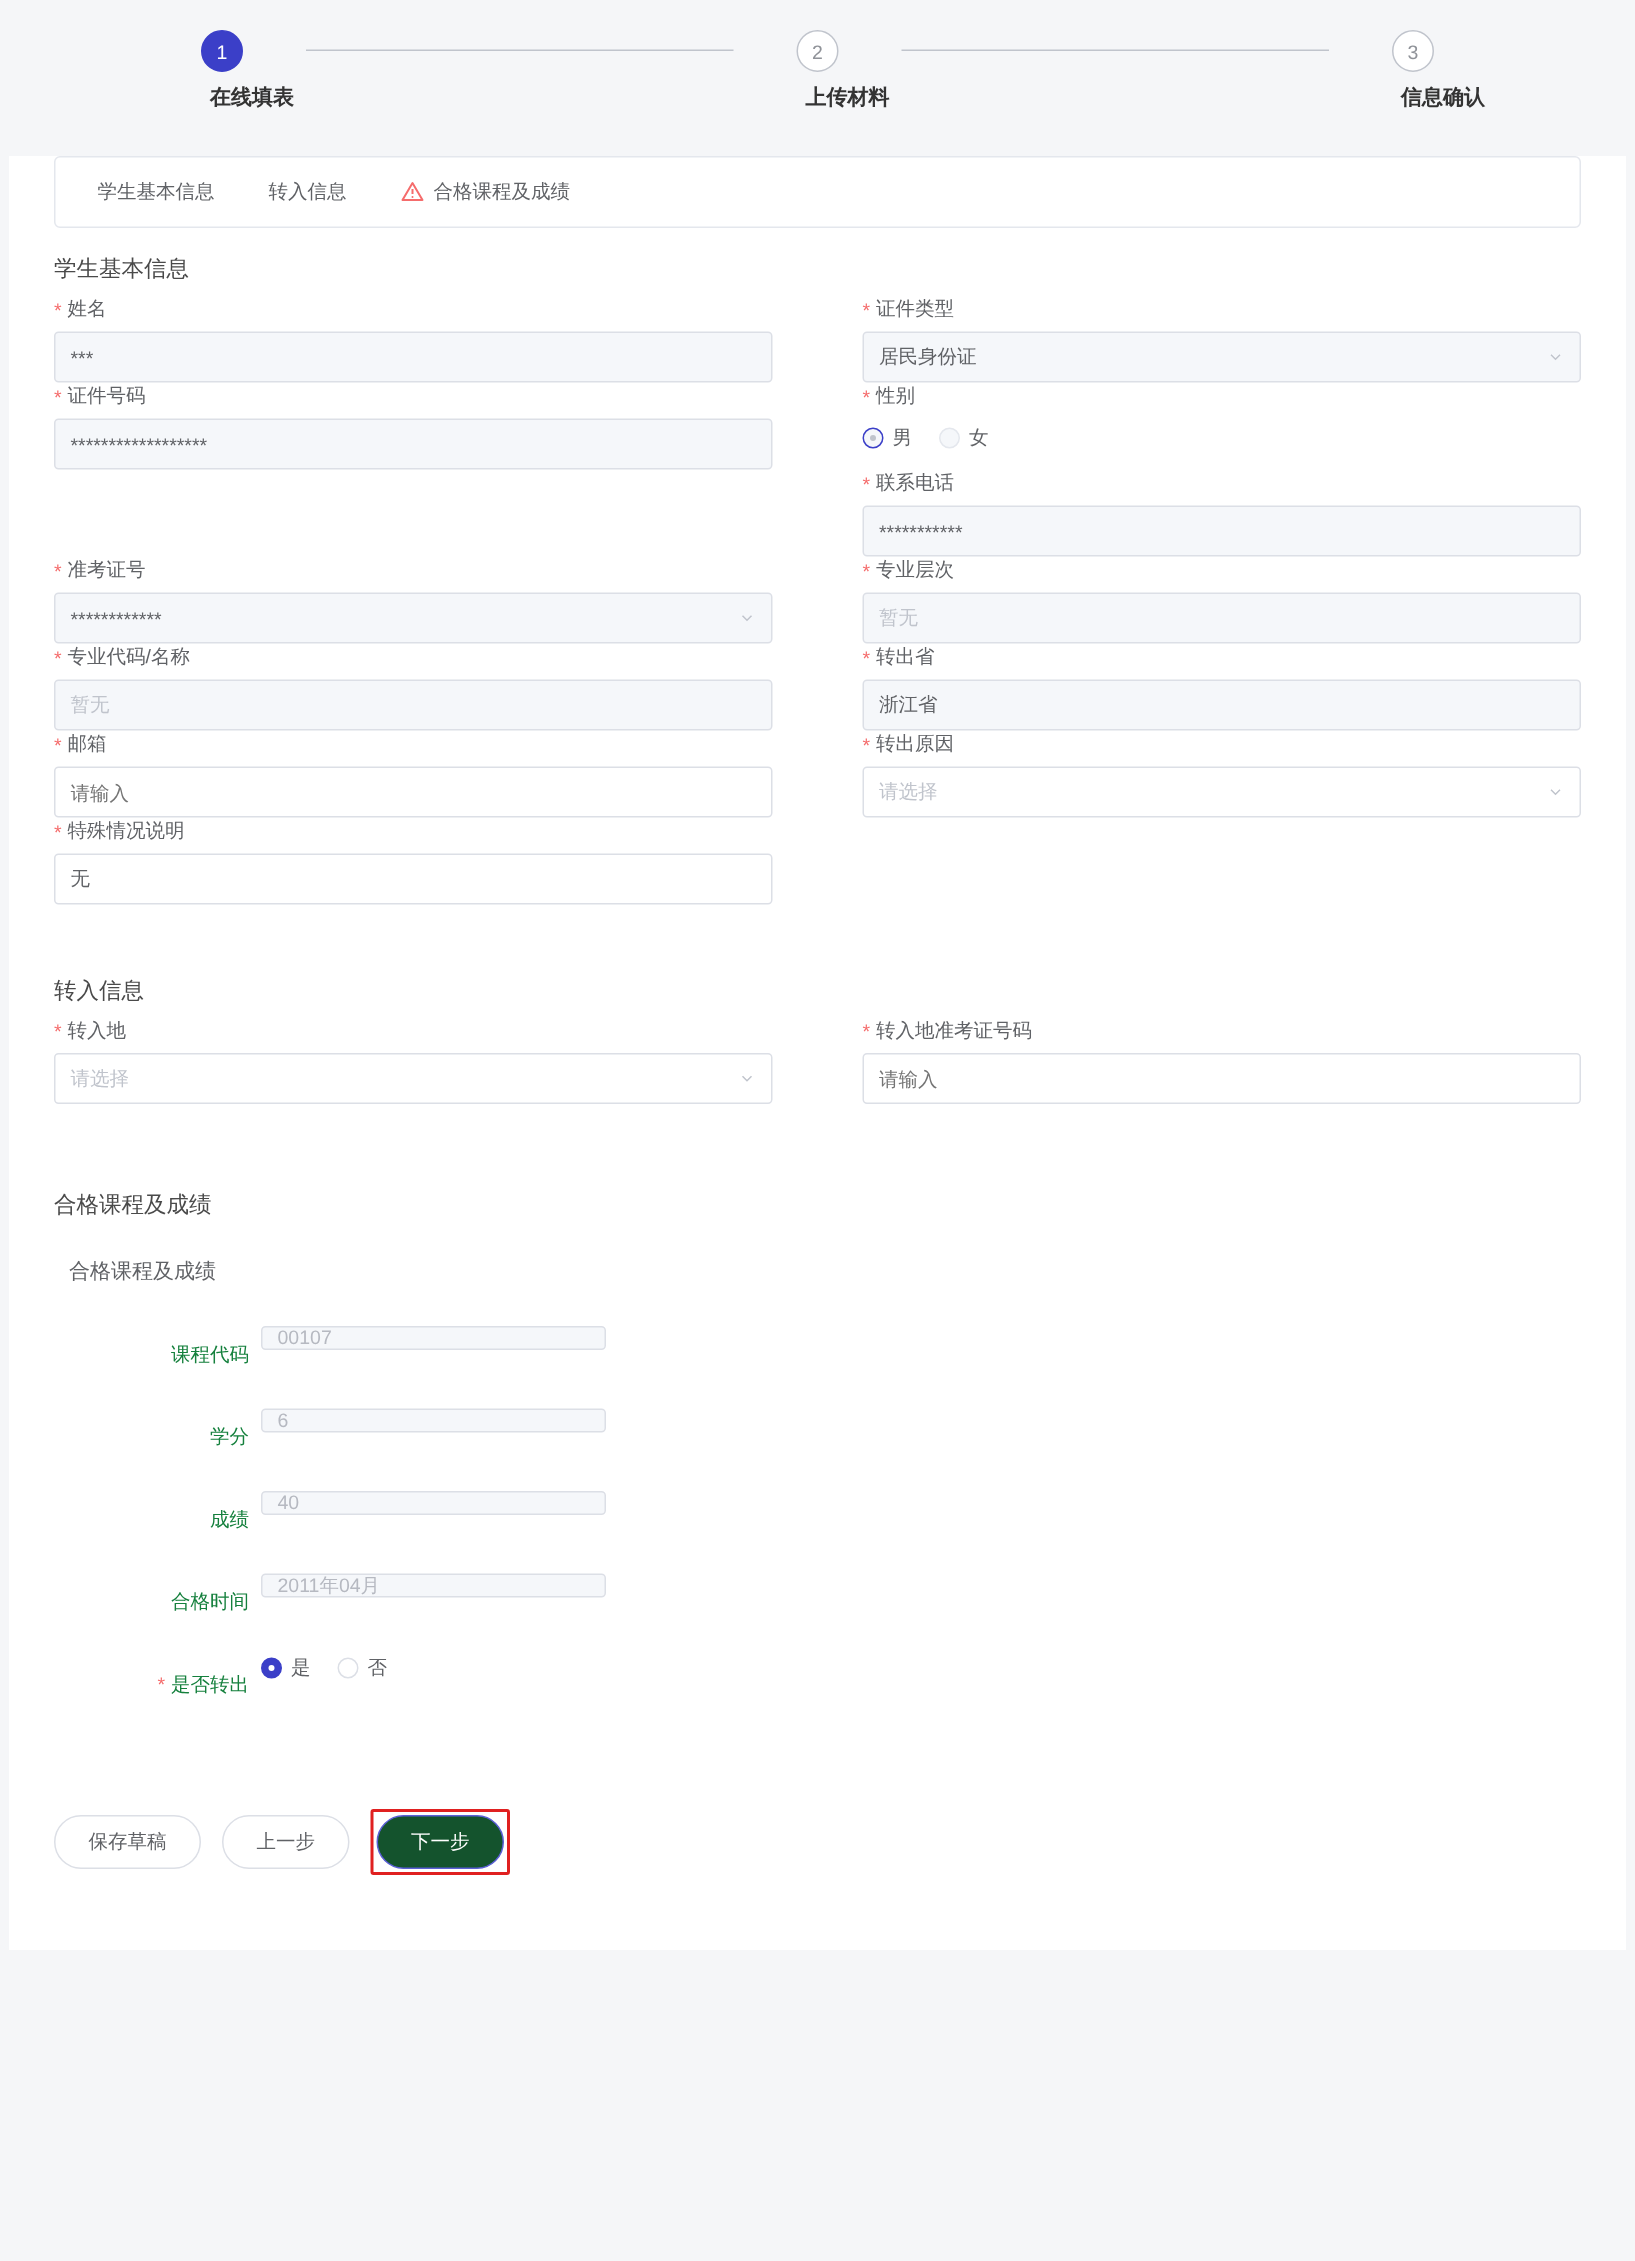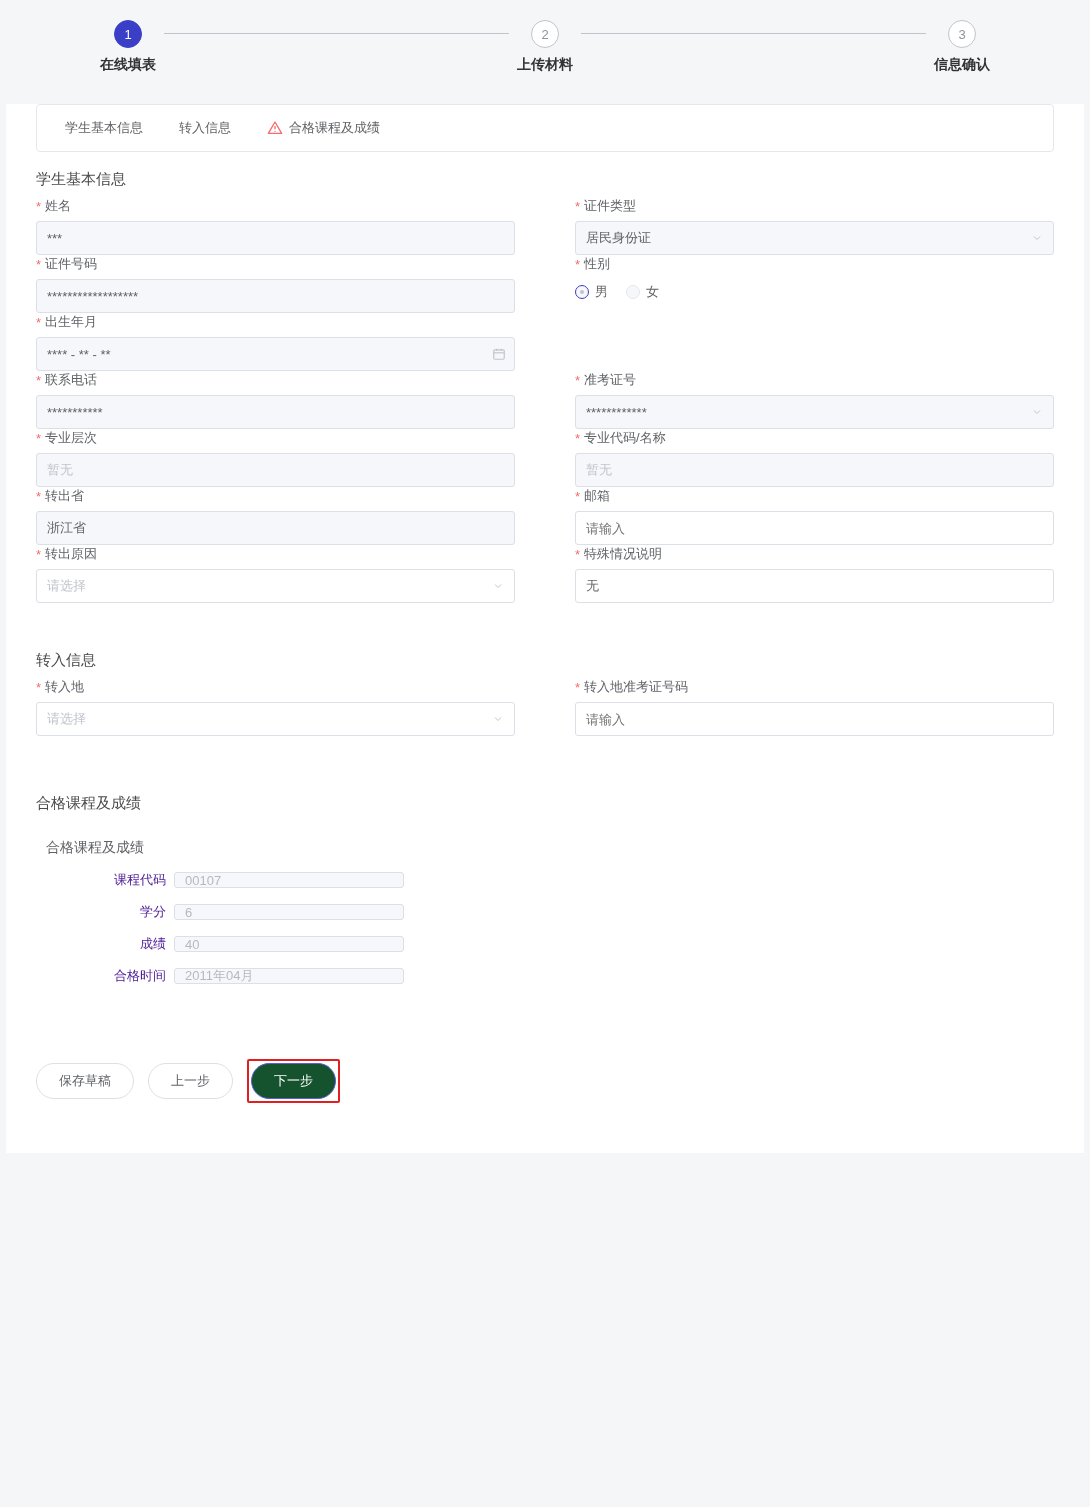--- a/index.html
+++ b/index.html
@@ -37,20 +37,21 @@
     }
     .step.active .step-circle {
       background: #3b3fc8;
       border-color: #3b3fc8;
       color: #fff;
     }
     .step-label {
       font-size: 14px;
       color: #333;
       font-weight: 600;
+      margin-left: 40px;
     }
     .step-line {
       flex: 1;
       height: 1px;
       background: #c0c4cc;
       margin: 0 8px 28px;
     }
     .page-card {
       background: #fff;
       margin: 20px 6px 0;
@@ -195,21 +196,22 @@
     .inline-form-row {
       display: grid;
       grid-template-columns: 120px 230px;
       align-items: center;
       gap: 8px;
       margin-bottom: 14px;
     }
     .inline-label {
       text-align: right;
       font-size: 13px;
-      color: #4c1d95;
+      color: #15803d;
+      margin-top: 23px;
     }
     .form-input.small {
       height: 16px;
     }
     .footer-actions {
       display: flex;
       gap: 14px;
       padding: 60px 30px 10px;
       align-items: center;
     }
@@ -310,34 +312,20 @@
         <label class="radio-item">
           <span class="radio-circle disabled selected gray-dot"></span>
           <span>男</span>
         </label>
         <label class="radio-item">
           <span class="radio-circle disabled"></span>
           <span>女</span>
         </label>
       </div>
     </div>
-    <div class="form-item">
-      <div class="form-label required">出生年月</div>
-      <div class="form-input disabled">
-        <span class="value-text">**** - ** - **</span>
-        <span class="date-icon">
-          <svg width="14" height="14" viewBox="0 0 24 24">
-              <rect x="3" y="5" width="18" height="16" rx="2" fill="none" stroke="currentColor" stroke-width="2"></rect>
-              <line x1="3" y1="10" x2="21" y2="10" stroke="currentColor" stroke-width="2"></line>
-              <line x1="8" y1="3" x2="8" y2="7" stroke="currentColor" stroke-width="2"></line>
-              <line x1="16" y1="3" x2="16" y2="7" stroke="currentColor" stroke-width="2"></line>
-            </svg>
-        </span>
-      </div>
-    </div>
     <div class="form-item"></div>
     <div class="form-item">
       <div class="form-label required">联系电话</div>
       <div class="form-input disabled">
         <span class="value-text">***********</span>
       </div>
     </div>
     <div class="form-item">
       <div class="form-label required">准考证号</div>
       <div class="form-select disabled">
@@ -434,20 +422,33 @@
       <div class="form-input small disabled">
         <span class="value-text" style="color:#b6b9c1">40</span>
       </div>
     </div>
     <div class="inline-form-row">
       <div class="inline-label">合格时间</div>
       <div class="form-input small disabled">
         <span class="value-text" style="color:#b6b9c1">2011年04月</span>
       </div>
     </div>
+    <div class="inline-form-row">
+      <div class="inline-label required">是否转出</div>
+      <div class="radio-group" style="padding-top:0;">
+        <label class="radio-item">
+          <span class="radio-circle selected filled"></span>
+          <span>是</span>
+        </label>
+        <label class="radio-item">
+          <span class="radio-circle"></span>
+          <span>否</span>
+        </label>
+      </div>
+    </div>
   </div>
 
   <div class="footer-actions">
     <button class="btn">保存草稿</button>
     <button class="btn">上一步</button>
     <span class="highlight-box">
       <button class="btn primary">下一步</button>
     </span>
   </div>
 </div>

